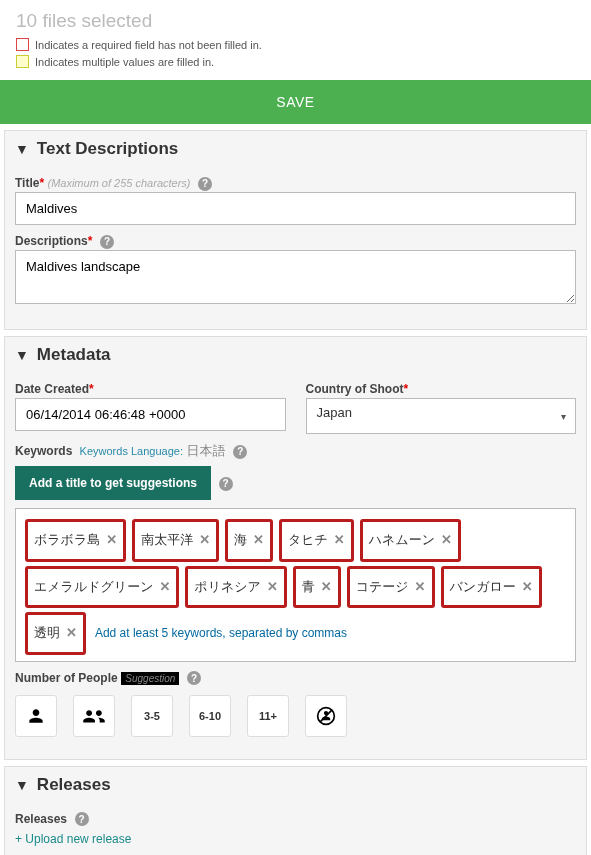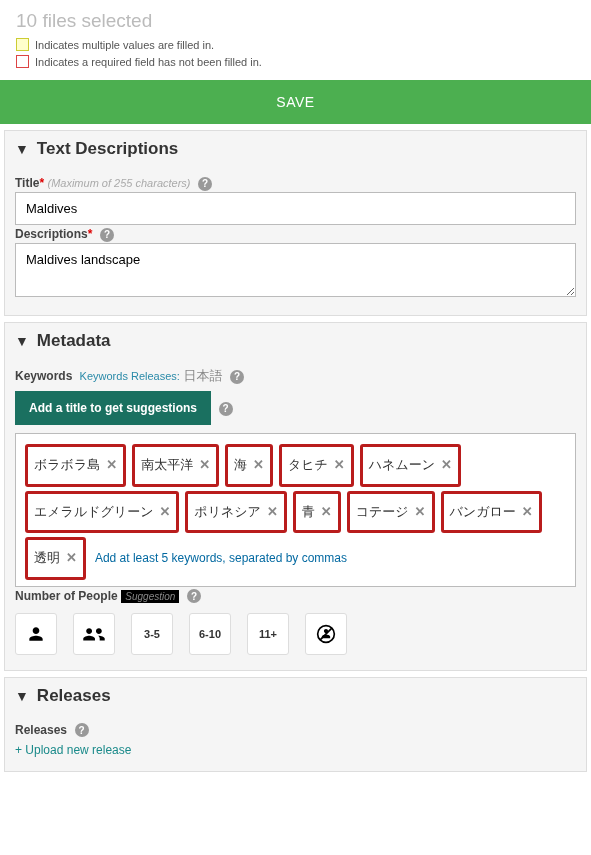--- a/index.html
+++ b/index.html
@@ -32,36 +32,36 @@
 .tagbox { border: 1px solid #bbb; background: #fff; padding: 8px 6px 4px; margin-top: 8px; line-height: 2.2; }
 .tag { display: inline-flex; align-items: center; border: 3px solid #b91c1c; border-radius: 3px; padding: 4px 6px; margin: 2px 3px; font-size: 13px; background: #fff; }
 .tag .x { margin-left: 6px; color: #888; font-weight: bold; cursor: pointer; font-size: 13px; }
 .tag-input-hint { color: #0369a1; font-size: 12px; padding-left: 6px; }
 .suggestion-badge { background: #000000; color: #888; font-size: 10px; padding: 1px 4px; font-style: italic; }
 .people-row { display: flex; gap: 16px; margin-top: 8px; }
 .people-btn { width: 42px; height: 42px; border: 1px solid #ddd; background: #fff; display: flex; align-items: center; justify-content: center; font-size: 11px; font-weight: bold; cursor: pointer; border-radius: 3px; }
 .people-btn svg { width: 20px; height: 20px; }
 .people-btn.none { position: relative; }
 .upload-link { color: #1a8a8a; font-size: 12px; cursor: pointer; margin-top: 4px; display: inline-block; }
-.field-block { margin-bottom: 1px; }
+.field-block { margin-bottom: 8px; }
 </style>
 </head>
 <body>
 
 
 
 <div class="header-info">
   <div class="files-selected">10 files selected</div>
   <div class="legend-row">
+    <span class="legend-box req"></span>
+    <span>Indicates a required field has not been filled in.</span>
+  </div>
+  <div class="legend-row">
     <span class="legend-box multi"></span>
     <span>Indicates multiple values are filled in.</span>
-  </div>
-  <div class="legend-row">
-    <span class="legend-box req"></span>
-    <span>Indicates a required field has not been filled in.</span>
   </div>
 </div>
 
 <button class="save-btn">SAVE</button>
 
 
 <div class="section">
   <div class="section-header">
     <span class="chev">▼</span>
     <span>Text Descriptions</span>
@@ -85,24 +85,40 @@
   </div>
 </div>
 
 
 <div class="section">
   <div class="section-header">
     <span class="chev">▼</span>
     <span>Metadata</span>
   </div>
   <div class="section-body">
+    <div class="row2 field-block">
+      <div>
+        <span class="field-label">
+          <span>Date Created</span><span class="req-star">*</span>
+        </span><br>
+        <input class="input-text" type="text" value="06/14/2014 06:46:48 +0000" style="">
+      </div>
+      <div>
+        <span class="field-label">
+          <span>Country of Shoot</span><span class="req-star">*</span>
+        </span><br>
+        <div class="select-wrap">
+          <div class="select">Japan</div>
+        </div>
+      </div>
+    </div>
 
     <div class="field-block">
       <span class="field-label">Keywords</span>
-      &nbsp;<span class="keywords-lang">Keywords Releases:</span>
+      &nbsp;<span class="keywords-lang">Keywords Language:</span>
       <span class="keywords-lang-val">日本語</span>
       <span class="help-icon">?</span>
       <br>
       <button class="suggest-btn">Add a title to get suggestions</button>
       <span class="help-icon">?</span>
 
       <div class="tagbox" id="tagbox"><span class="tag">ボラボラ島<span class="x">✕</span></span><span class="tag">南太平洋<span class="x">✕</span></span><span class="tag">海<span class="x">✕</span></span><span class="tag">タヒチ<span class="x">✕</span></span><span class="tag">ハネムーン<span class="x">✕</span></span><span class="tag">エメラルドグリーン<span class="x">✕</span></span><span class="tag">ポリネシア<span class="x">✕</span></span><span class="tag">青<span class="x">✕</span></span><span class="tag">コテージ<span class="x">✕</span></span><span class="tag">バンガロー<span class="x">✕</span></span><span class="tag">透明<span class="x">✕</span></span><span class="tag-input-hint">Add at least 5 keywords, separated by commas</span></div>
     </div>
 
     <div class="field-block">

